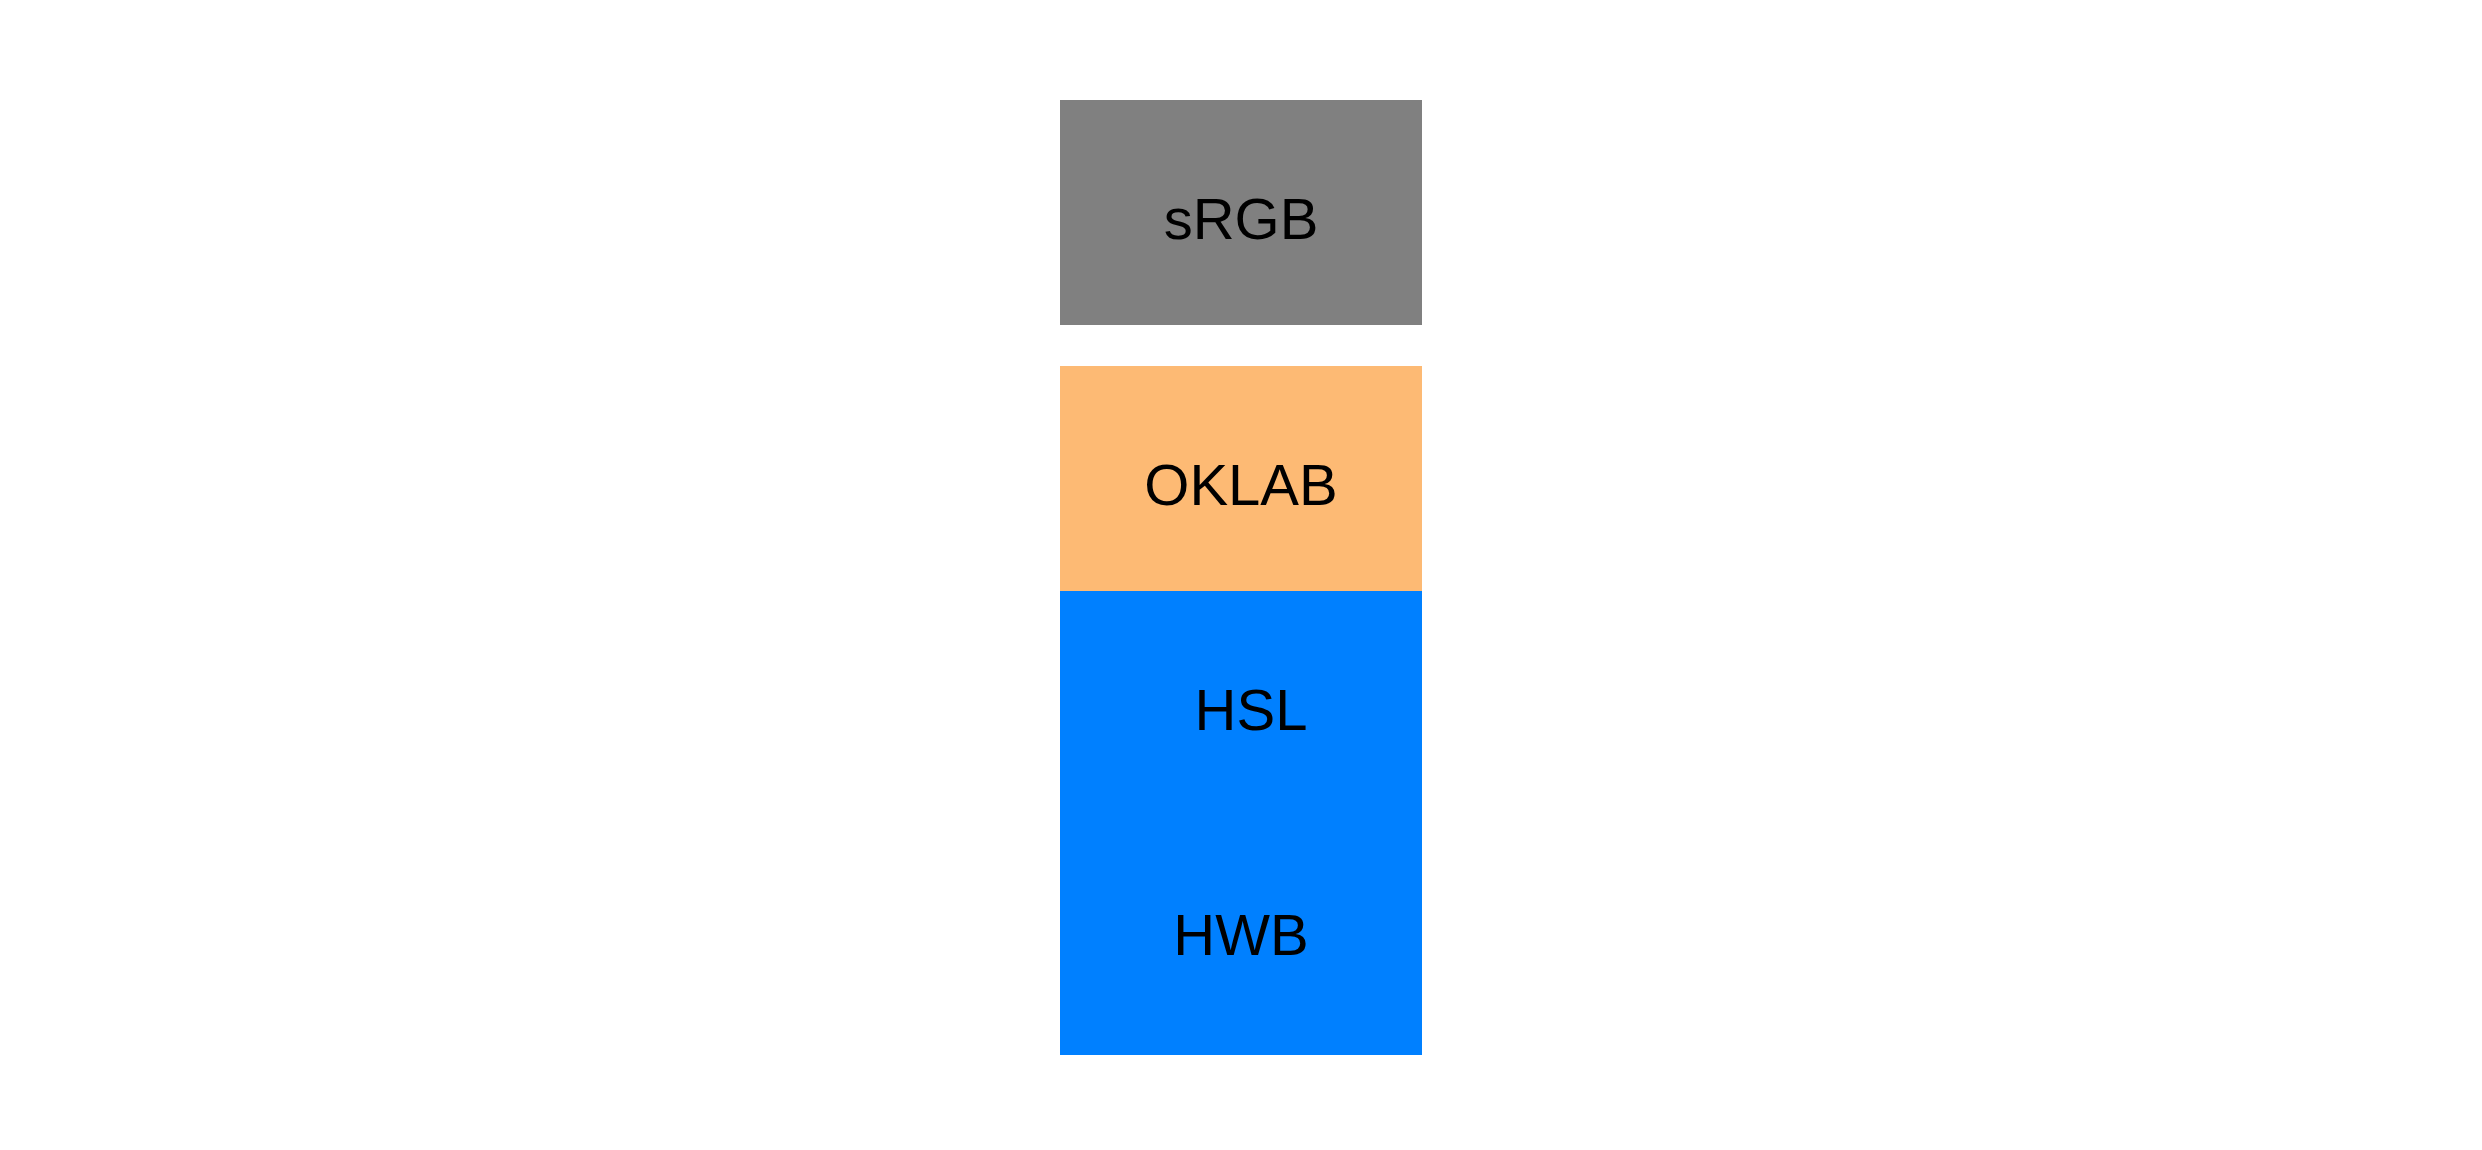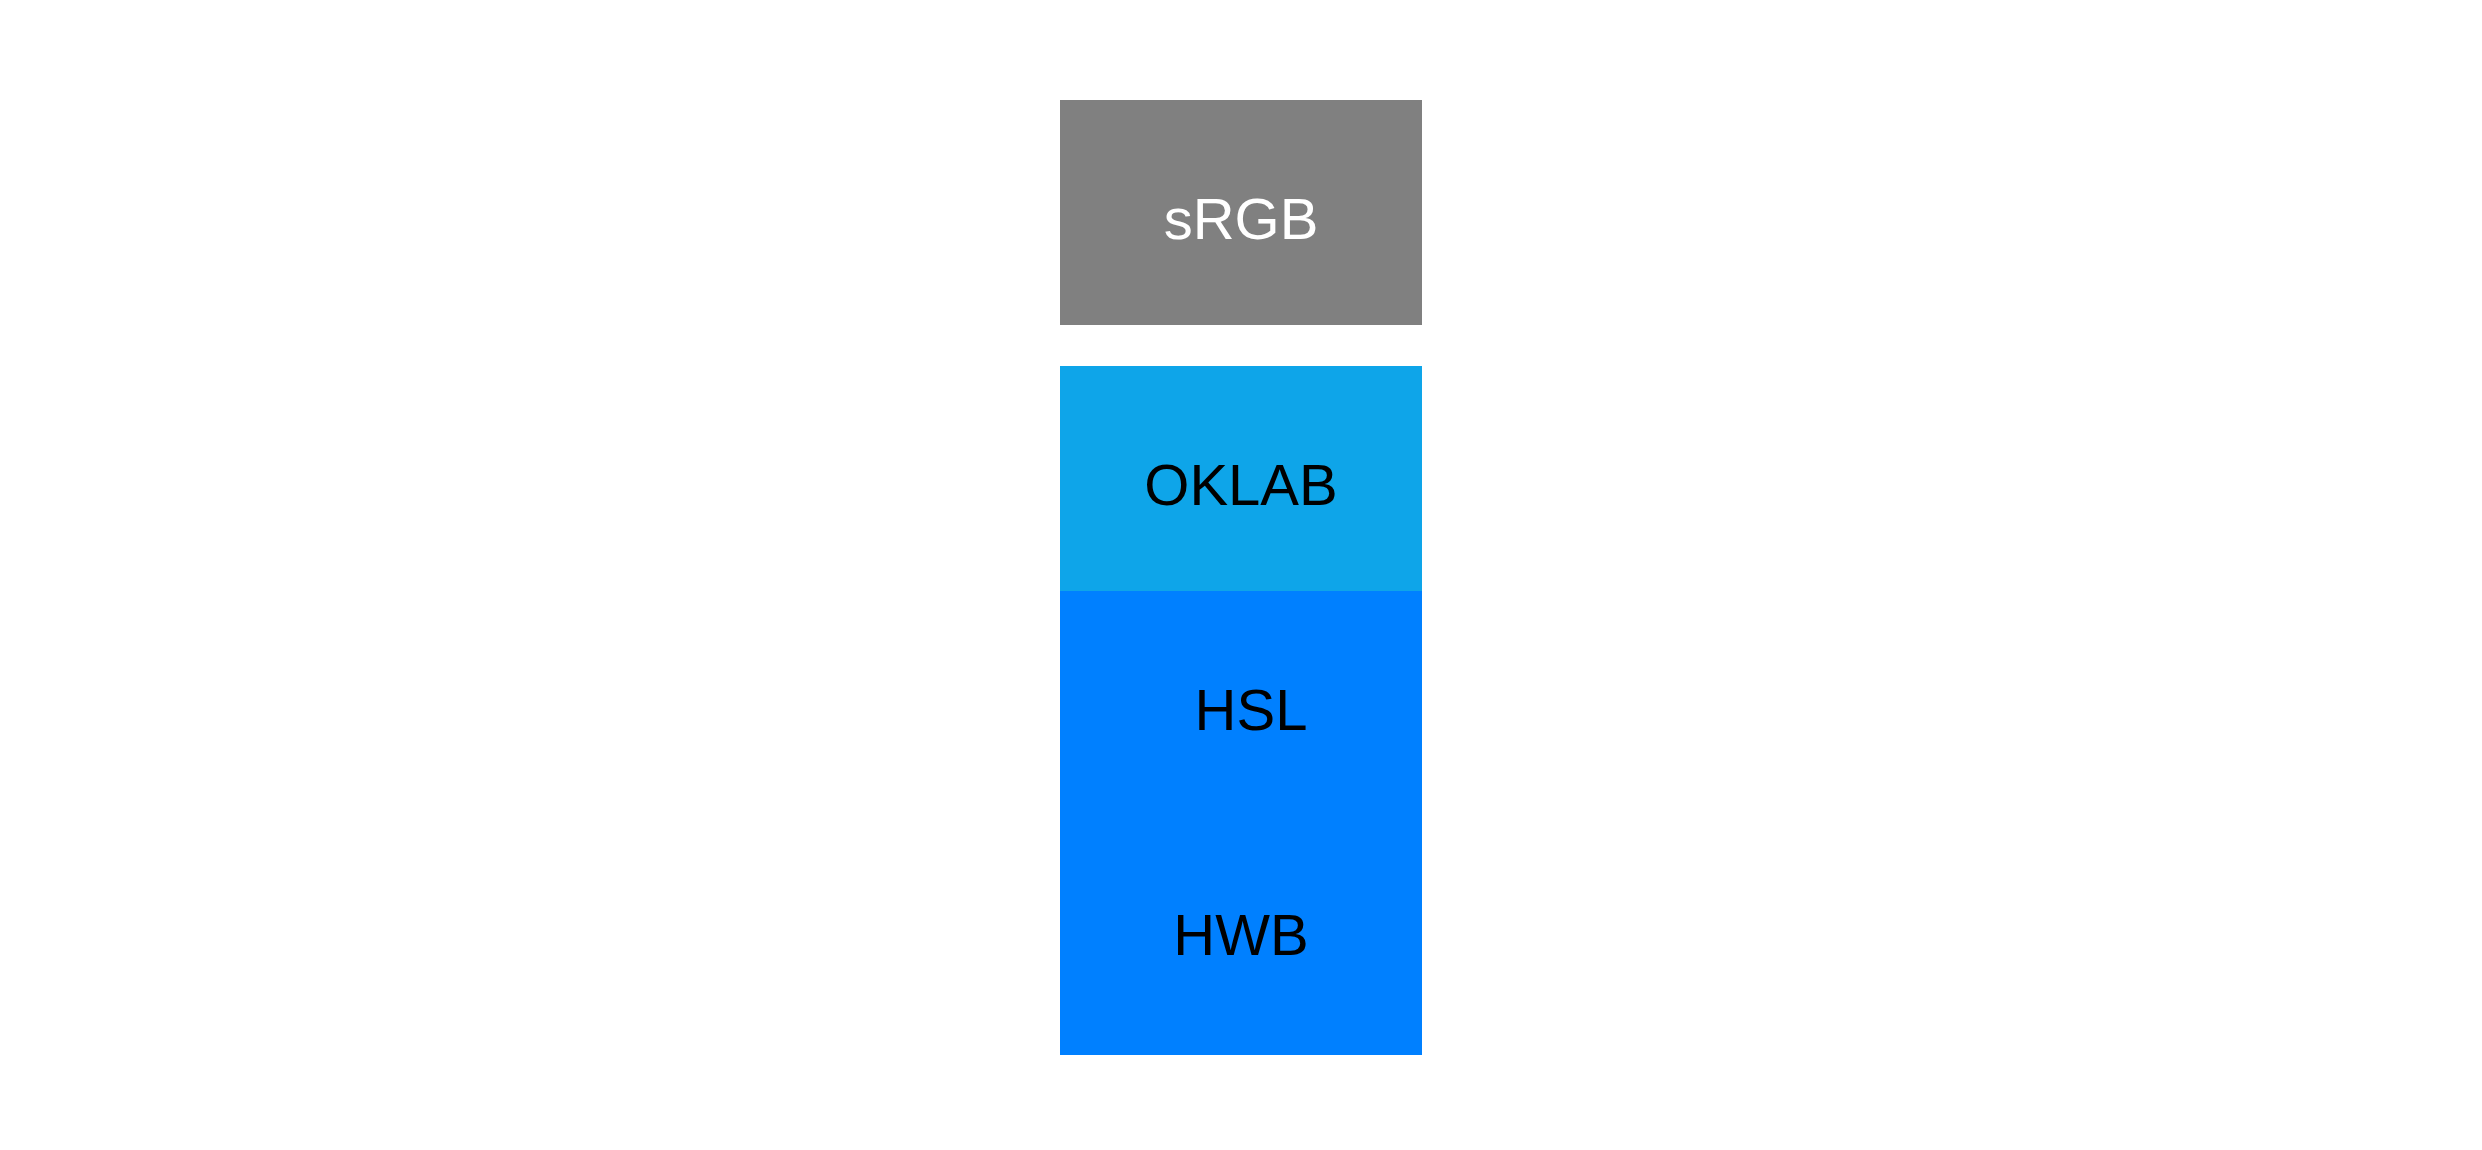--- a/index.html
+++ b/index.html
@@ -56,24 +56,24 @@
   .swatch-oklab .swatch-label { margin-top: 90px; }
   .swatch-hsl   .swatch-label { margin-top: 90px; }
   .swatch-hwb   .swatch-label { margin-top: 90px; }
 </style>
 </head>
 <body style="background-color: rgb(255, 255, 255);">
 
 <div id="swatch-stack">
 
   <div class="swatch swatch-srgb" style="background-color: rgb(128, 128, 128);">
-    <span class="swatch-label" style="color: #ffffff;">sRGB</span>
+    <span class="swatch-label" style="color: #000000;">sRGB</span>
   </div>
 
-  <div class="swatch swatch-oklab" style="background-color: #0ea5e9; margin-top: 41px;">
+  <div class="swatch swatch-oklab" style="background-color: #fdba74; margin-top: 41px;">
     <span class="swatch-label" style="color: rgb(0, 0, 0);">OKLAB</span>
   </div>
 
   <div class="swatch swatch-hsl" style="background-color: rgb(0, 128, 255); padding-left: 20px;">
     <span class="swatch-label" style="color: rgb(0, 0, 0);">HSL</span>
   </div>
 
   <div class="swatch swatch-hwb" style="background-color: rgb(0, 128, 255);">
     <span class="swatch-label" style="color: rgb(0, 0, 0);">HWB</span>
   </div>

